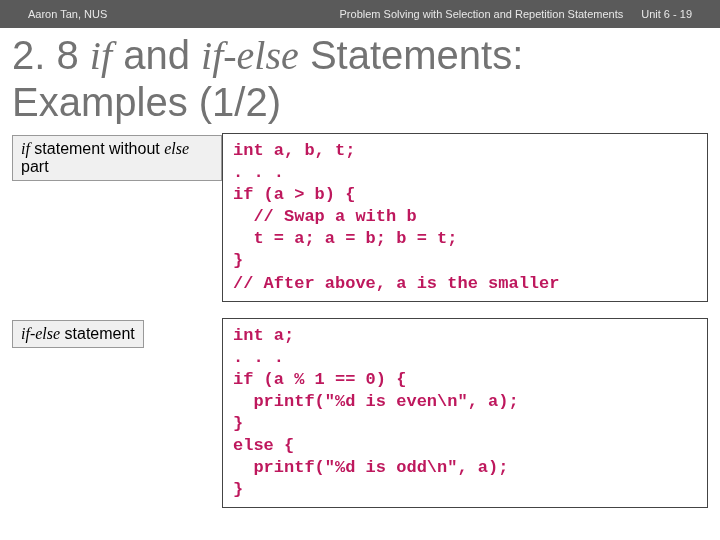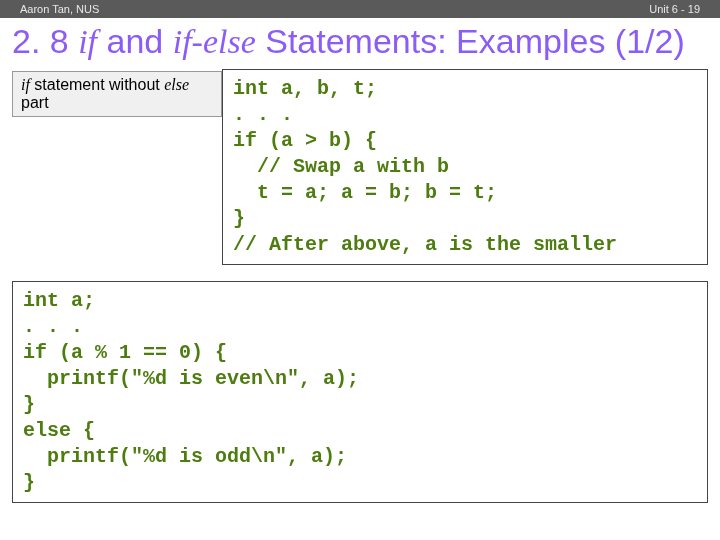--- a/index.html
+++ b/index.html
@@ -6,37 +6,37 @@
   body {
     width: 720px;
     height: 540px;
     background: #ffffff;
     font-family: Arial, Helvetica, sans-serif;
     position: relative;
     overflow: hidden;
   }
   .topbar {
     width: 100%;
-    height: 18px;
+    height: 28px;
     background: #5a5a5a;
     color: #e8e8e8;
     font-size: 11px;
     display: flex;
     align-items: center;
-    padding: 0 20px;
+    padding: 0 28px;
   }
   .topbar .author { flex: 0 0 auto; }
   .topbar .spacer { flex: 1 1 auto; }
   .topbar .course { flex: 0 0 auto; margin-right: 18px; }
   .topbar .unit { flex: 0 0 auto; }
   .title {
     padding: 4px 12px 8px 12px;
-    font-size: 34px;
+    font-size: 40px;
     line-height: 1.15;
-    color: #8b5cf6;
+    color: #737373;
     font-weight: 400;
   }
   .title .italic { font-style: italic; font-family: "Times New Roman", serif; }
   .content {
     padding: 0 12px;
   }
   .row {
     display: flex;
     align-items: flex-start;
     margin-bottom: 16px;
@@ -55,33 +55,34 @@
     display: inline-block;
   }
   .labelbox .it { font-style: italic; font-family: "Times New Roman", serif; }
   .codecol {
     flex: 1 1 auto;
   }
   .codebox {
     border: 1px solid #444;
     padding: 6px 10px;
     font-family: "Courier New", monospace;
-    font-size: 20px;
+    font-size: 17px;
     font-weight: bold;
     line-height: 1.3;
     white-space: pre;
-    color: #4d7c0f;
+    color: #be185d;
   }
 </style>
 </head>
 <body>
 
 <div class="topbar">
   <span class="author">Aaron Tan, NUS</span>
   <span class="spacer"></span>
+  <span class="course">Problem Solving with Selection and Repetition Statements</span>
   <span class="unit">Unit 6 - 19</span>
 </div>
 
 <div class="title">
   <span>2. 8 </span><span class="italic">if</span><span> and </span><span class="italic">if-else</span><span> Statements: Examples (1/2)</span>
 </div>
 
 <div class="content">
 
   <div class="row">
@@ -95,20 +96,25 @@
 . . .
 if (a &gt; b) {
   // Swap a with b
   t = a; a = b; b = t;
 }
 // After above, a is the smaller</div>
     </div>
   </div>
 
   <div class="row">
+    <div class="labelcol">
+      <div class="labelbox">
+        <span class="it">if-else</span><span> statement</span>
+      </div>
+    </div>
     <div class="codecol">
       <div class="codebox">int a;
 . . .
 if (a % 1 == 0) {
   printf("%d is even\n", a);
 }
 else {
   printf("%d is odd\n", a);
 }</div>
     </div>

